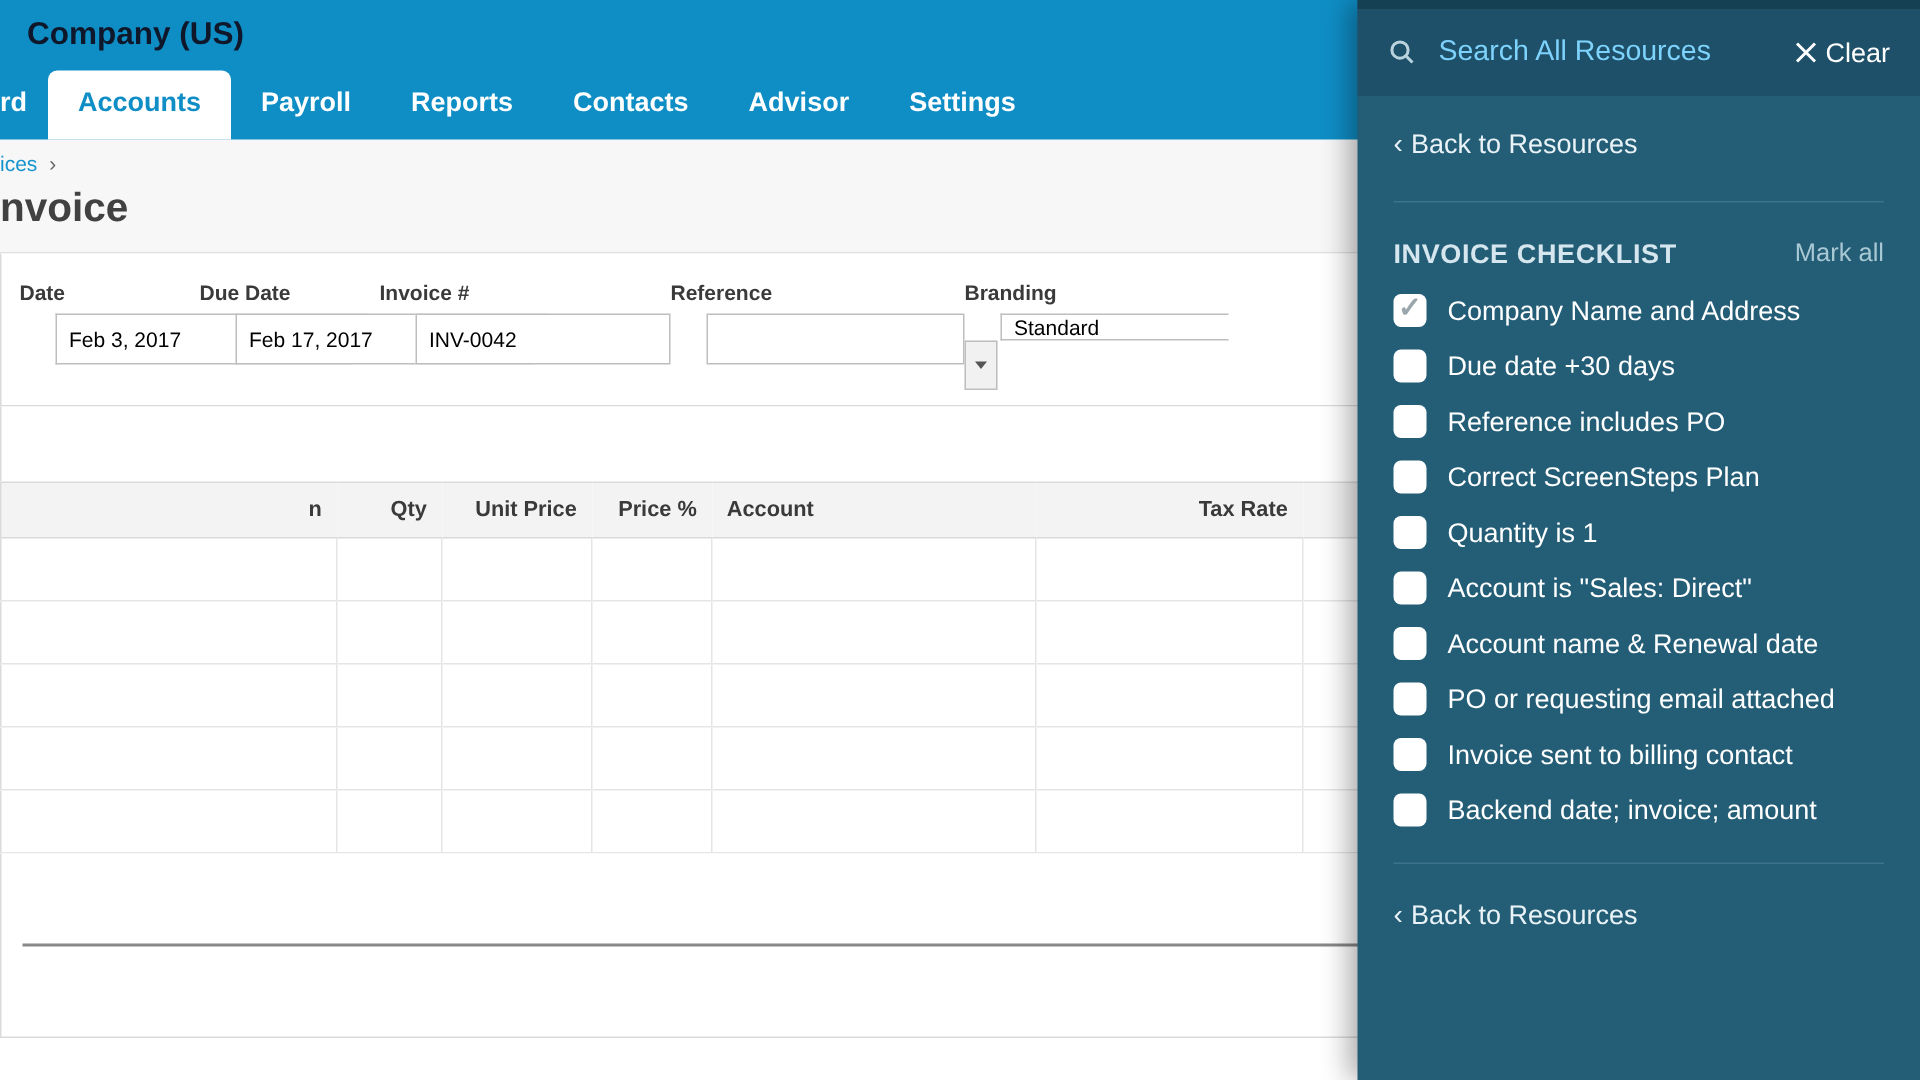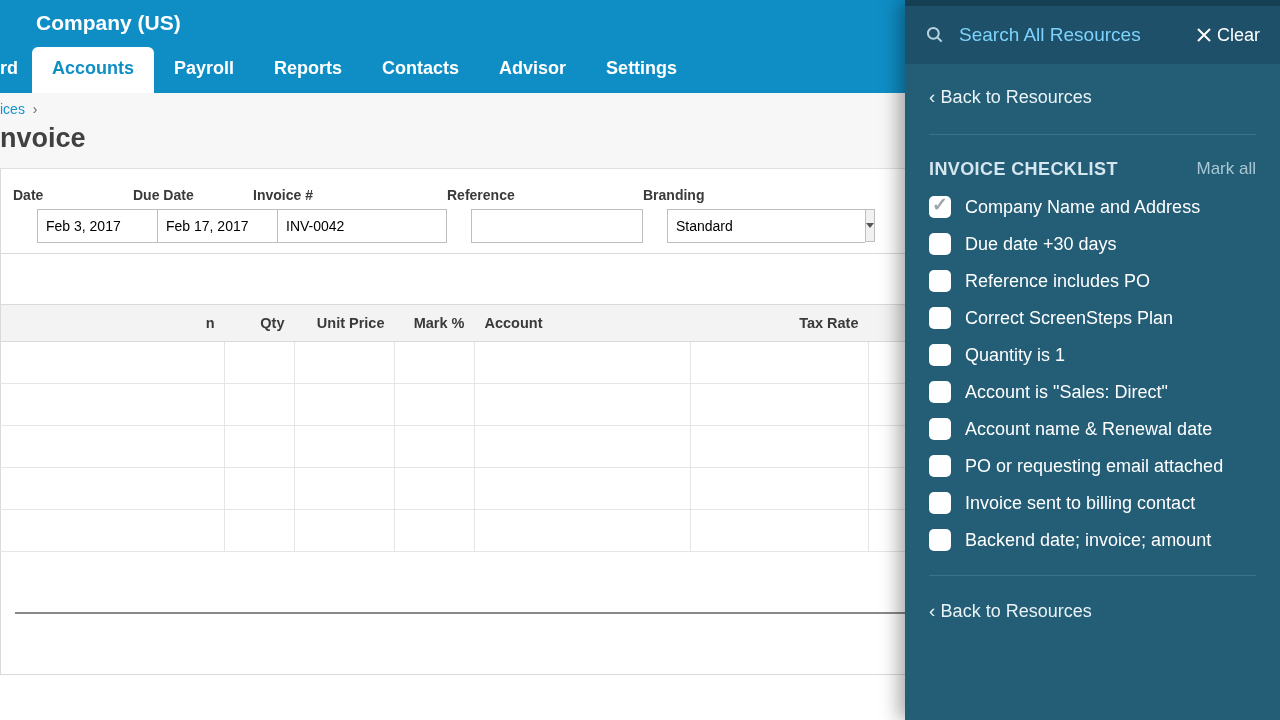--- a/index.html
+++ b/index.html
@@ -9,24 +9,24 @@
     height: 720px;
     overflow: hidden;
     position: relative;
     background: #fff;
   }
 
   
   .topbar {
     height: 46px;
     background: #0F8EC6;
-    color: #ffffff;
+    color: #0f172a;
     display: flex;
     align-items: center;
-    padding: 0 36px;
+    padding: 0 18px;
     font-weight: 700;
     font-size: 21px;
   }
   .topbar .spacer { flex: 1; }
   .topbar .user { font-weight: 400; font-size: 15px; opacity: .9; }
 
   
   .navbar {
     background: #0F8EC6;
     display: flex;
@@ -115,21 +115,21 @@
   }
   .datefield { width:120px; display:flex; }
   .datefield .input { flex:1; border-right:none; }
   .datefield .ddarrow {
     width:22px;height:33px;border:1px solid #BEBEBE;
     display:flex;align-items:center;justify-content:center;
     background:#fff;cursor:pointer;
   }
   .invno .input { width:170px; }
   .reffield .input { width:172px; }
-  .brandfield { width:176px; display:flex; }
+  .brandfield { width:176px; display:flex;flex-direction:column; }
   .brandfield .input { flex:1; border-right:none; }
   .brandfield .ddarrow {
     width:22px;height:33px;border:1px solid #BEBEBE;
     background:#F1F1F1;display:flex;align-items:center;justify-content:center;cursor:pointer;
   }
   .caret { width:0;height:0;border-left:4px solid transparent;border-right:4px solid transparent;border-top:5px solid #555; }
 
   .amountsbar {
     text-align:right;
     font-weight:700;
@@ -326,21 +326,21 @@
     <col style="width:80px">
       <col style="width:216px">
       <col style="width:178px">
       <col>
   </colgroup>
   <thead>
     <tr>
       <th class="r">n</th>
       <th class="r">Qty</th>
       <th class="r">Unit Price</th>
-      <th class="r">Mark %</th>
+      <th class="r">Price %</th>
       <th>Account</th>
       <th class="r">Tax Rate</th>
       <th class="r">Regi</th>
     </tr>
   </thead>
   <tbody>
     <tr>
         <td></td>
         <td></td>
         <td></td>

